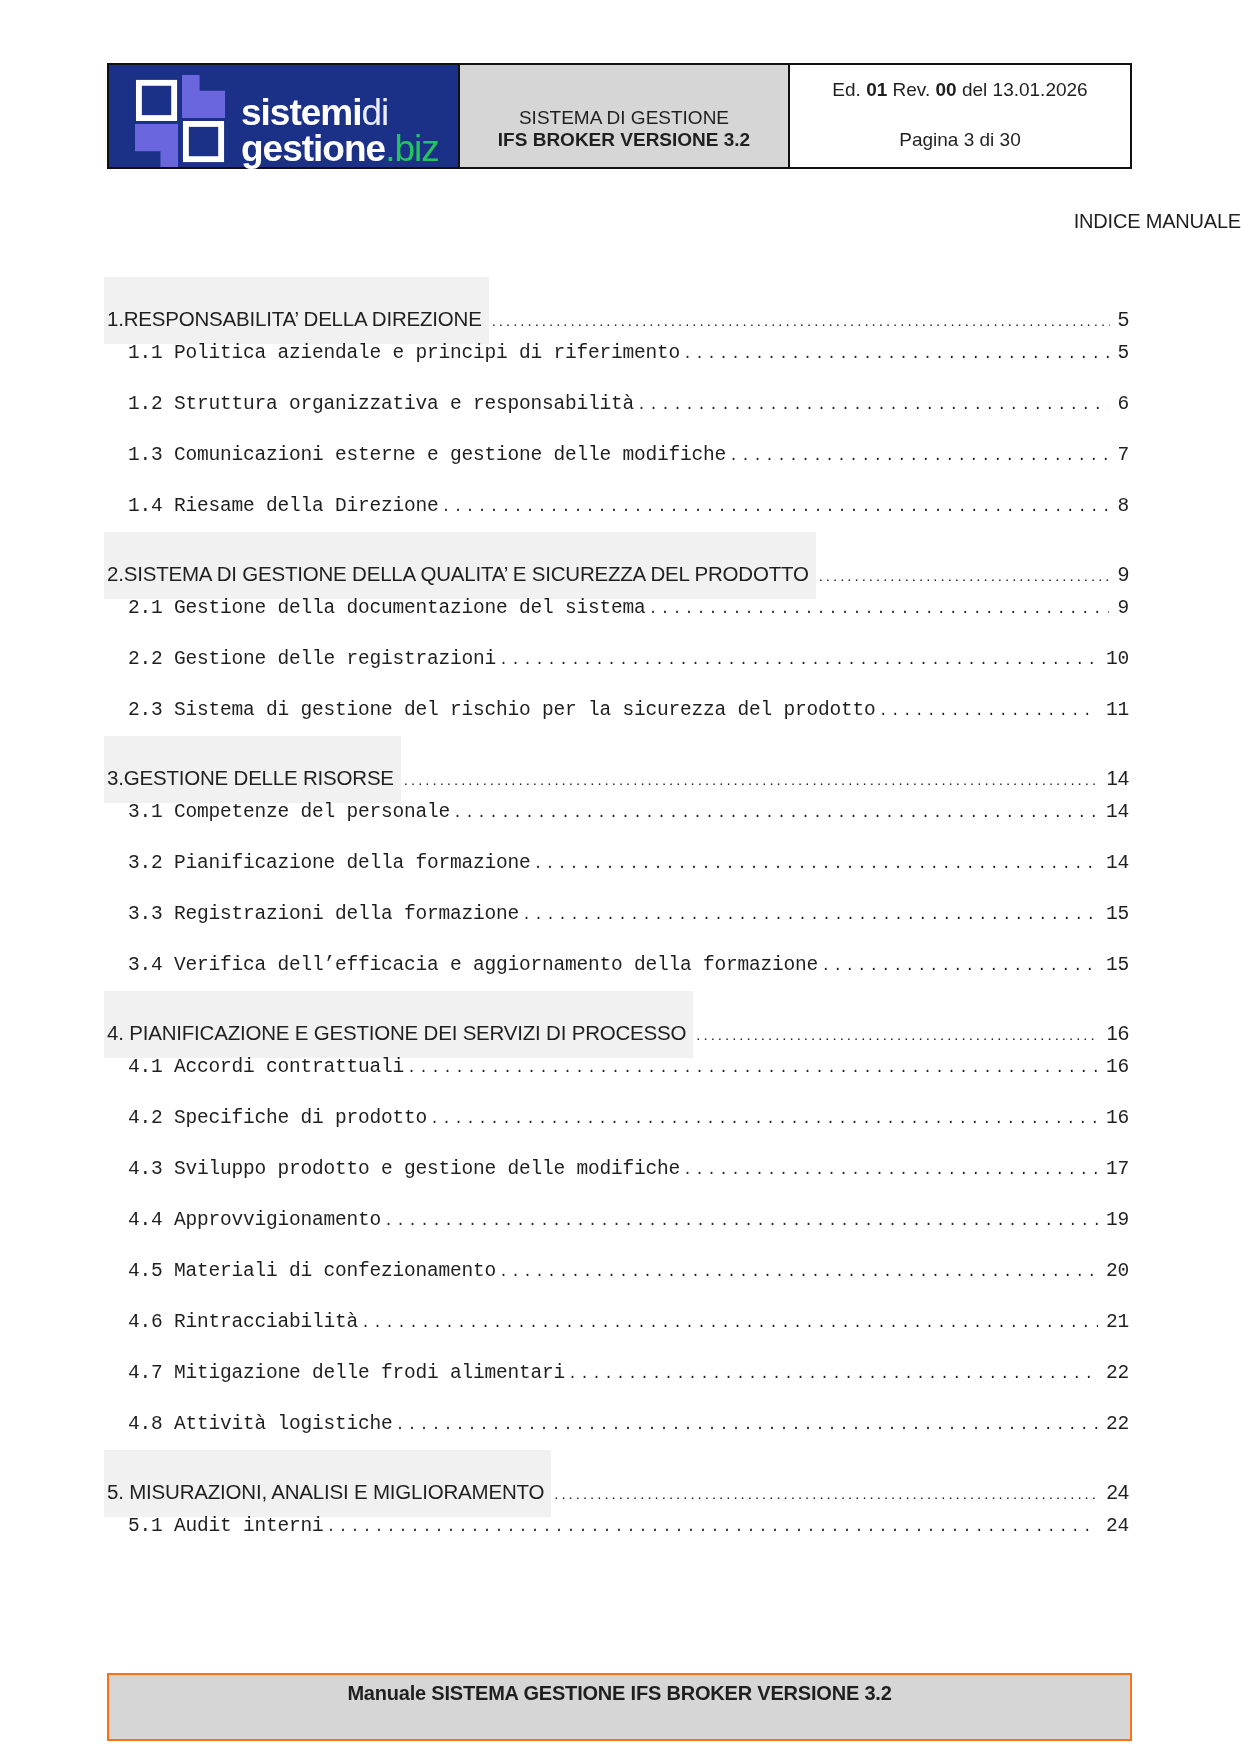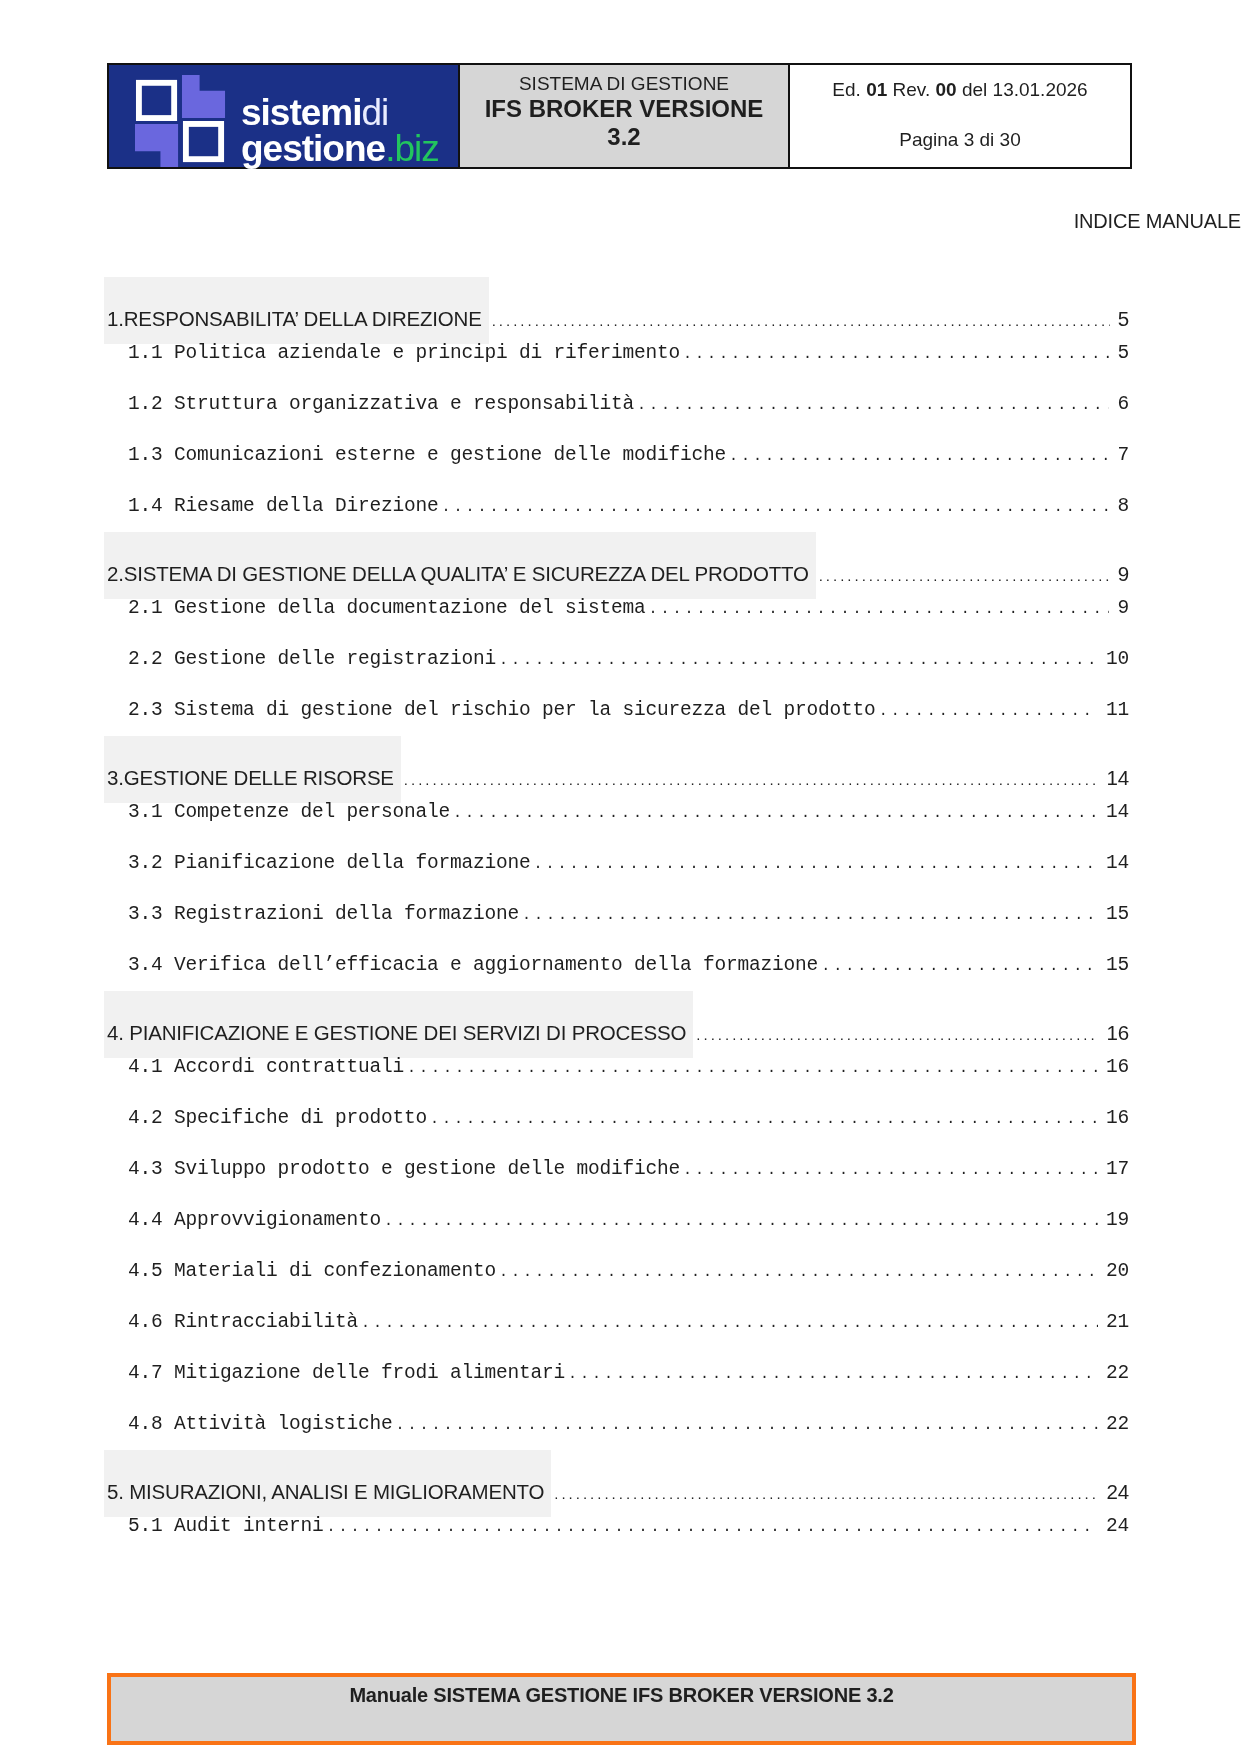--- a/index.html
+++ b/index.html
@@ -34,21 +34,21 @@
   .lt-light{color:#e9ecff;font-weight:400;}
   .lt-accent{color:#22c55e;font-weight:400;}
   .mid-cell{
     width:330px;height:100%;
     background:#d6d6d6;
     border-right:2px solid #111;
     display:flex;flex-direction:column;justify-content:flex-end;
     text-align:center;padding:14px 6px 16px 6px;
   }
   .mid-cell .l1{font-size:19px;}
-  .mid-cell .l2{font-size:24px;font-weight:700;}
+  .mid-cell .l2{font-size:19px;font-weight:700;}
   .right-cell{
     width:340px;height:100%;
     background:#ffffff;
     display:flex;flex-direction:column;justify-content:space-between;
     text-align:center;padding:14px 6px 16px 6px;
     font-size:19px;
   }
 
   
   .toc-title{
@@ -72,21 +72,21 @@
     flex:1 1 auto;overflow:hidden;
     font-size:15px;letter-spacing:3px;color:#222;
     margin-left:3px;
   }
   .toc-page{flex:0 0 auto;padding-left:8px;text-align:right;}
 
   
   .footer{
     position:absolute;left:107px;top:1673px;
     width:1021px;height:64px;
-    background:#d6d6d6;border:4px solid #f97316;
+    background:#d6d6d6;border:2px solid #f97316;
     box-sizing:content-box;
     text-align:center;
   }
   .footer .ft{
     margin-top:7px;font-size:20px;font-weight:700;letter-spacing:-0.2px;
   }
 </style>
 </head>
 <body>
 

